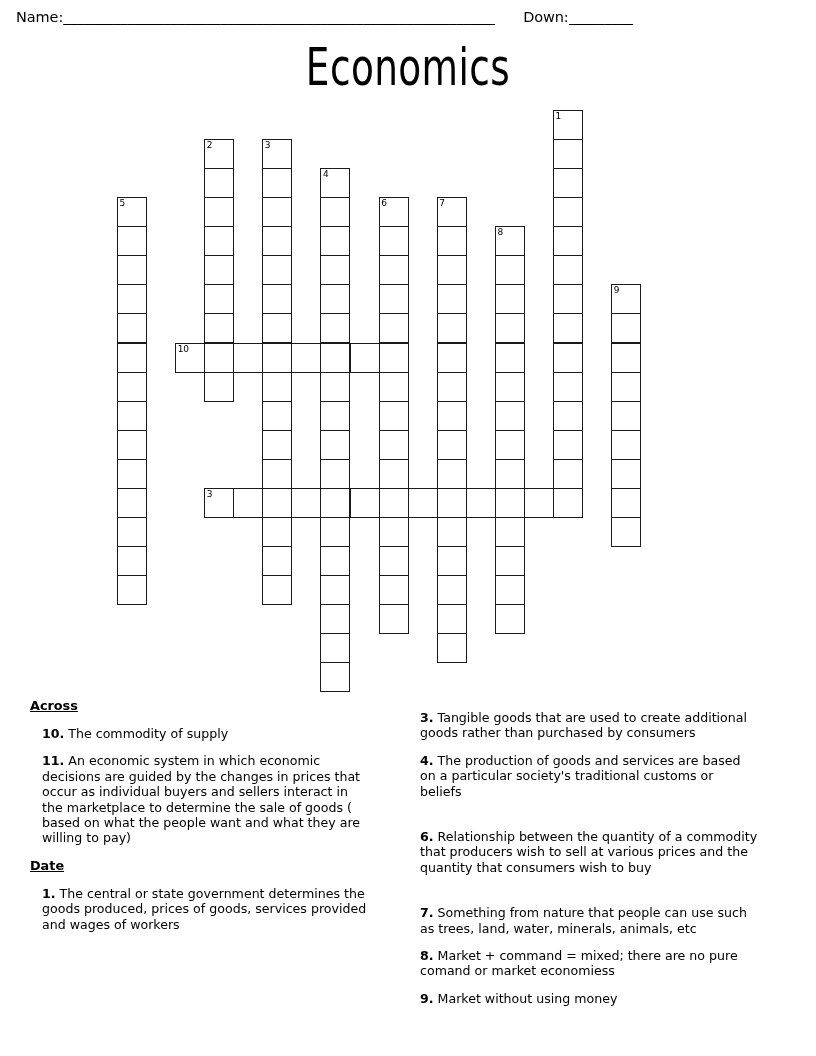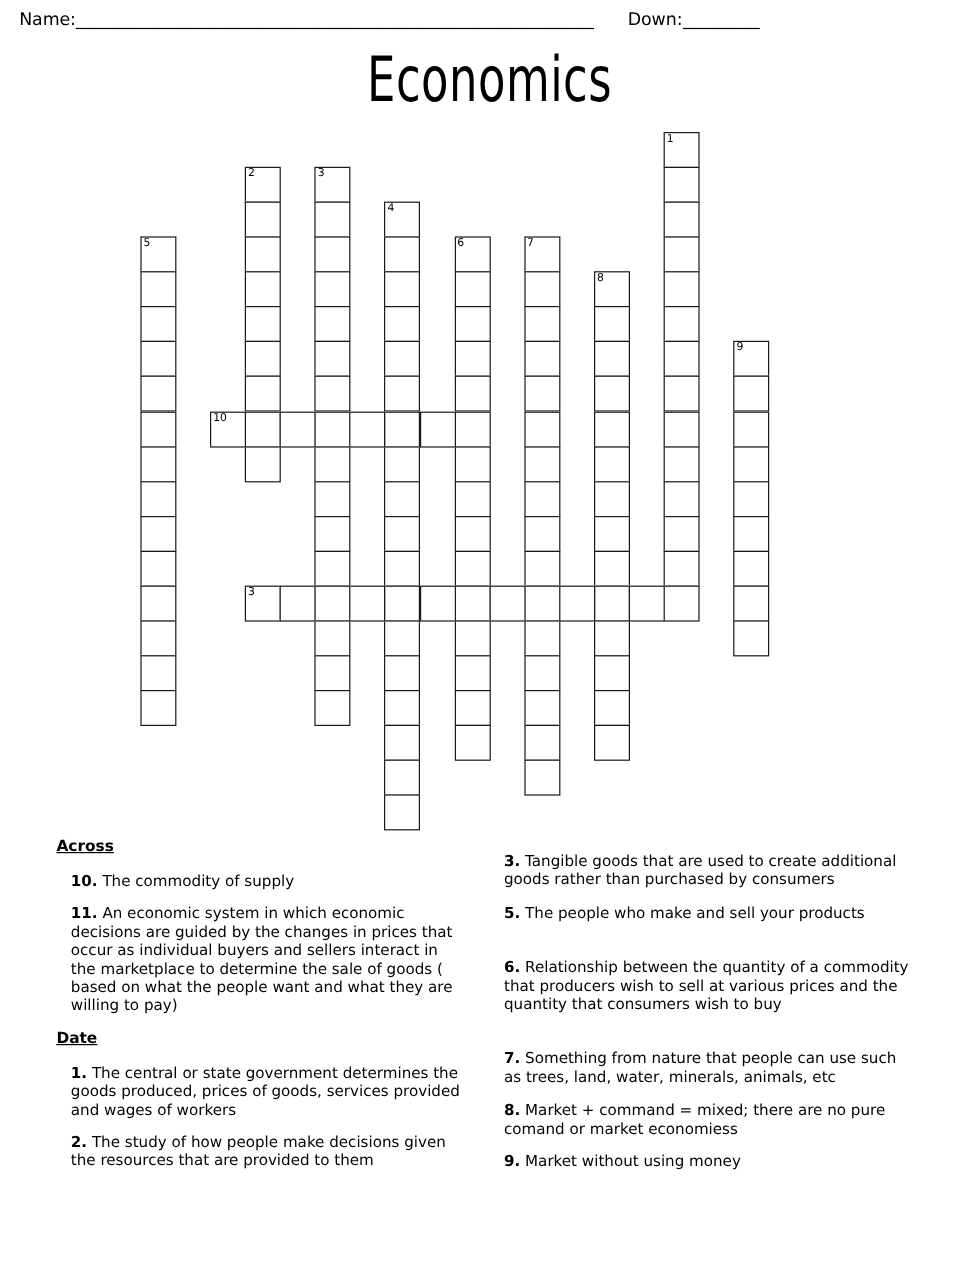--- a/index.html
+++ b/index.html
@@ -95,21 +95,21 @@
     top: 698px;
     width: 816px;
     height: 260px;
   }
   .clue-col {
     position: absolute;
     top: 0;
     font-size: 12.6px;
     line-height: 15.4px;
   }
-  #clue-col-left  { left: 47px;  width: 352px; }
+  #clue-col-left  { left: 30px;  width: 352px; }
   #clue-col-right { left: 408px; width: 362px; }
 
   .clue-heading {
     font-weight: bold;
     text-decoration: underline;
     font-size: 12.8px;
     line-height: 16px;
     margin: 0 0 0 0;
   }
   .clue-item {
@@ -298,27 +298,26 @@
 <div id="clues">
   <div class="clue-col" id="clue-col-left">
     <div class="clue-heading">Across</div>
     <div id="across-list">
         <div class="clue-item"><span class="clue-no">10.</span><span class="clue-text"> The commodity of supply</span></div>
         <div class="clue-item"><span class="clue-no">11.</span><span class="clue-text"> An economic system in which economic decisions are guided by the changes in prices that occur as individual buyers and sellers interact in the marketplace to determine the sale of goods ( based on what the people want and what they are willing to pay)</span></div>
       </div>
     <div class="clue-heading">Date</div>
     <div id="down-list-left">
         <div class="clue-item"><span class="clue-no">1.</span><span class="clue-text"> The central or state government determines the goods produced, prices of goods, services provided and wages of workers</span></div>
-        <div class="clue-item"><span class="clue-no">2.</span><span class="clue-text"> The study of how people make decisions given the resources that are provided to them</span></div>
       </div>
   </div>
   <div class="clue-col" id="clue-col-right">
     <div id="down-list-right">
         <div class="clue-item"><span class="clue-no">3.</span><span class="clue-text"> Tangible goods that are used to create additional goods rather than purchased by consumers</span></div>
-        <div class="clue-item"><span class="clue-no">5.</span><span class="clue-text"> The people who make and sell your products</span></div>
+        <div class="clue-item"><span class="clue-no">4.</span><span class="clue-text"> The production of goods and services are based on a particular society's traditional customs or beliefs</span></div>
         <div class="clue-spacer"></div>
         <div class="clue-item"><span class="clue-no">6.</span><span class="clue-text"> Relationship between the quantity of a commodity that producers wish to sell at various prices and the quantity that consumers wish to buy</span></div>
         <div class="clue-spacer"></div>
         <div class="clue-item"><span class="clue-no">7.</span><span class="clue-text"> Something from nature that people can use such as trees, land, water, minerals, animals, etc</span></div>
         <div class="clue-item"><span class="clue-no">8.</span><span class="clue-text"> Market + command = mixed; there are no pure comand or market economiess</span></div>
         <div class="clue-item"><span class="clue-no">9.</span><span class="clue-text"> Market without using money</span></div>
       </div>
   </div>
 </div>
 

